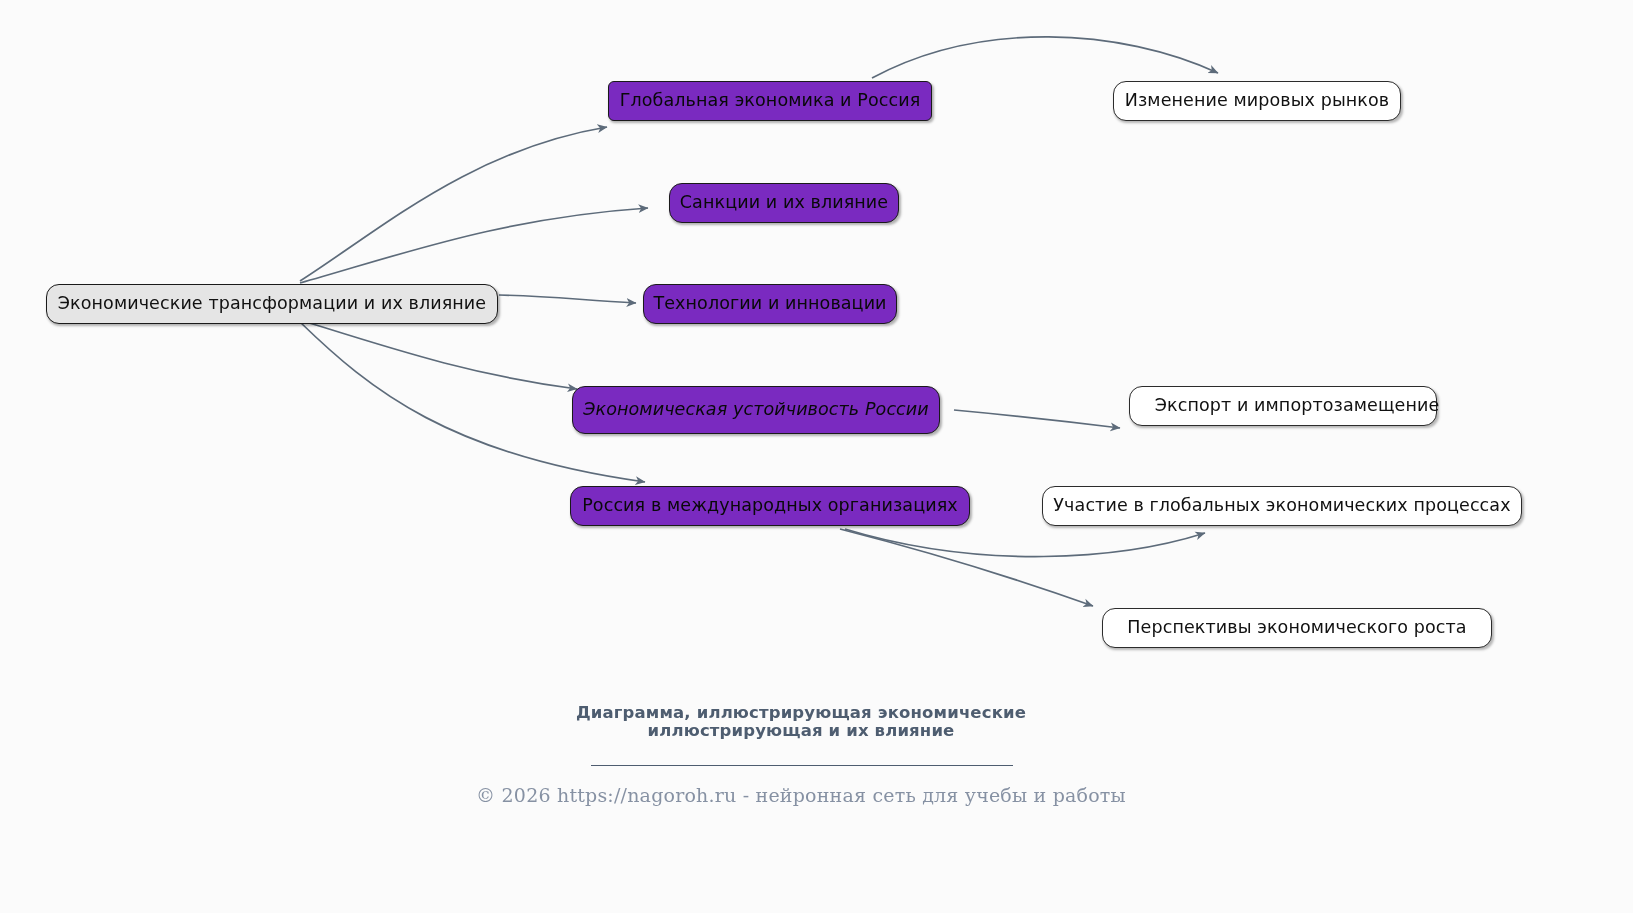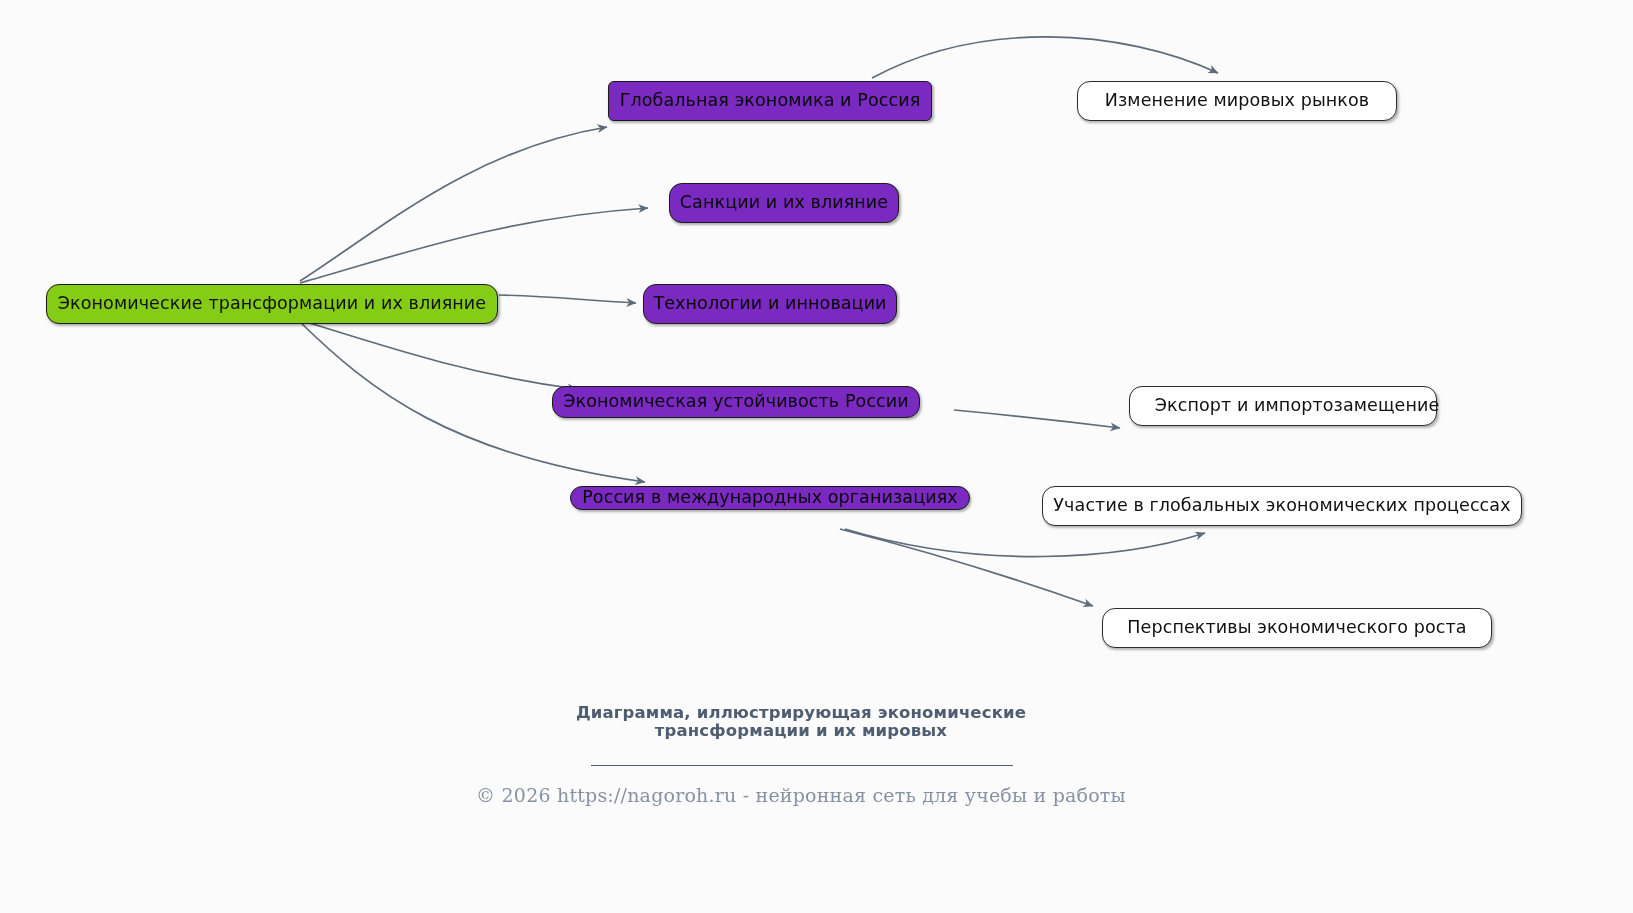--- a/index.html
+++ b/index.html
@@ -44,21 +44,21 @@
     letter-spacing: 0.1px;
     user-select: none;
   }
 
   .node-label {
     display: block;
   }
 
   
   .node.root {
-    background: #84cc16;
+    background: #e5e5e5;
     border: 1.6px solid #1a1a1a;
     color: #111111;
     font-size: 17.5px;
     border-radius: 13px;
     box-shadow: 1.5px 2px 2.5px rgba(0,0,0,0.30);
   }
 
   
   .node.branch {
     background: #7a2ac0;
@@ -146,47 +146,47 @@
   </div>
 
   <div class="node branch" style="left:655px; top:183px; width:230px; height:40px;margin-left:14px;">
     <span class="node-label">Санкции и их влияние</span>
   </div>
 
   <div class="node branch" style="left:643px; top:284px; width:254px; height:40px;">
     <span class="node-label">Технологии и инновации</span>
   </div>
 
-  <div class="node branch" style="left:552px; top:386px; width:368px; height:32px;">
+  <div class="node branch" style="left:572px; top:386px; width:368px; height:48px;font-style:italic;">
     <span class="node-label">Экономическая устойчивость России</span>
   </div>
 
-  <div class="node branch" style="left:570px; top:486px; width:400px; height:24px;">
+  <div class="node branch" style="left:570px; top:486px; width:400px; height:40px;">
     <span class="node-label">Россия в международных организациях</span>
   </div>
 
-  <div class="node leaf" style="left:1077px; top:81px; width:320px; height:40px;">
+  <div class="node leaf" style="left:1113px; top:81px; width:288px; height:40px;">
     <span class="node-label">Изменение мировых рынков</span>
   </div>
 
   <div class="node leaf" style="left:1129px; top:386px; width:308px; height:40px;padding-left:28px;">
     <span class="node-label">Экспорт и импортозамещение</span>
   </div>
 
   <div class="node leaf" style="left:1042px; top:486px; width:480px; height:40px;">
     <span class="node-label">Участие в глобальных экономических процессах</span>
   </div>
 
   <div class="node leaf" style="left:1102px; top:588px; width:390px; height:40px;margin-top:20px;">
     <span class="node-label">Перспективы экономического роста</span>
   </div>
 
   <div class="caption" style="left:477px; top:704px; width:648px;">
     <div>Диаграмма, иллюстрирующая экономические</div>
-    <div>трансформации и их мировых</div>
+    <div>иллюстрирующая и их влияние</div>
   </div>
 
   <div class="caption-rule" style="left:591px; top:765px; width:422px;"></div>
 
   <div class="footer" style="left:401px; top:784px; width:800px;">
     <span>© 2026 https://nagoroh.ru - нейронная сеть для учебы и работы</span>
   </div>
 
 </div>
 

